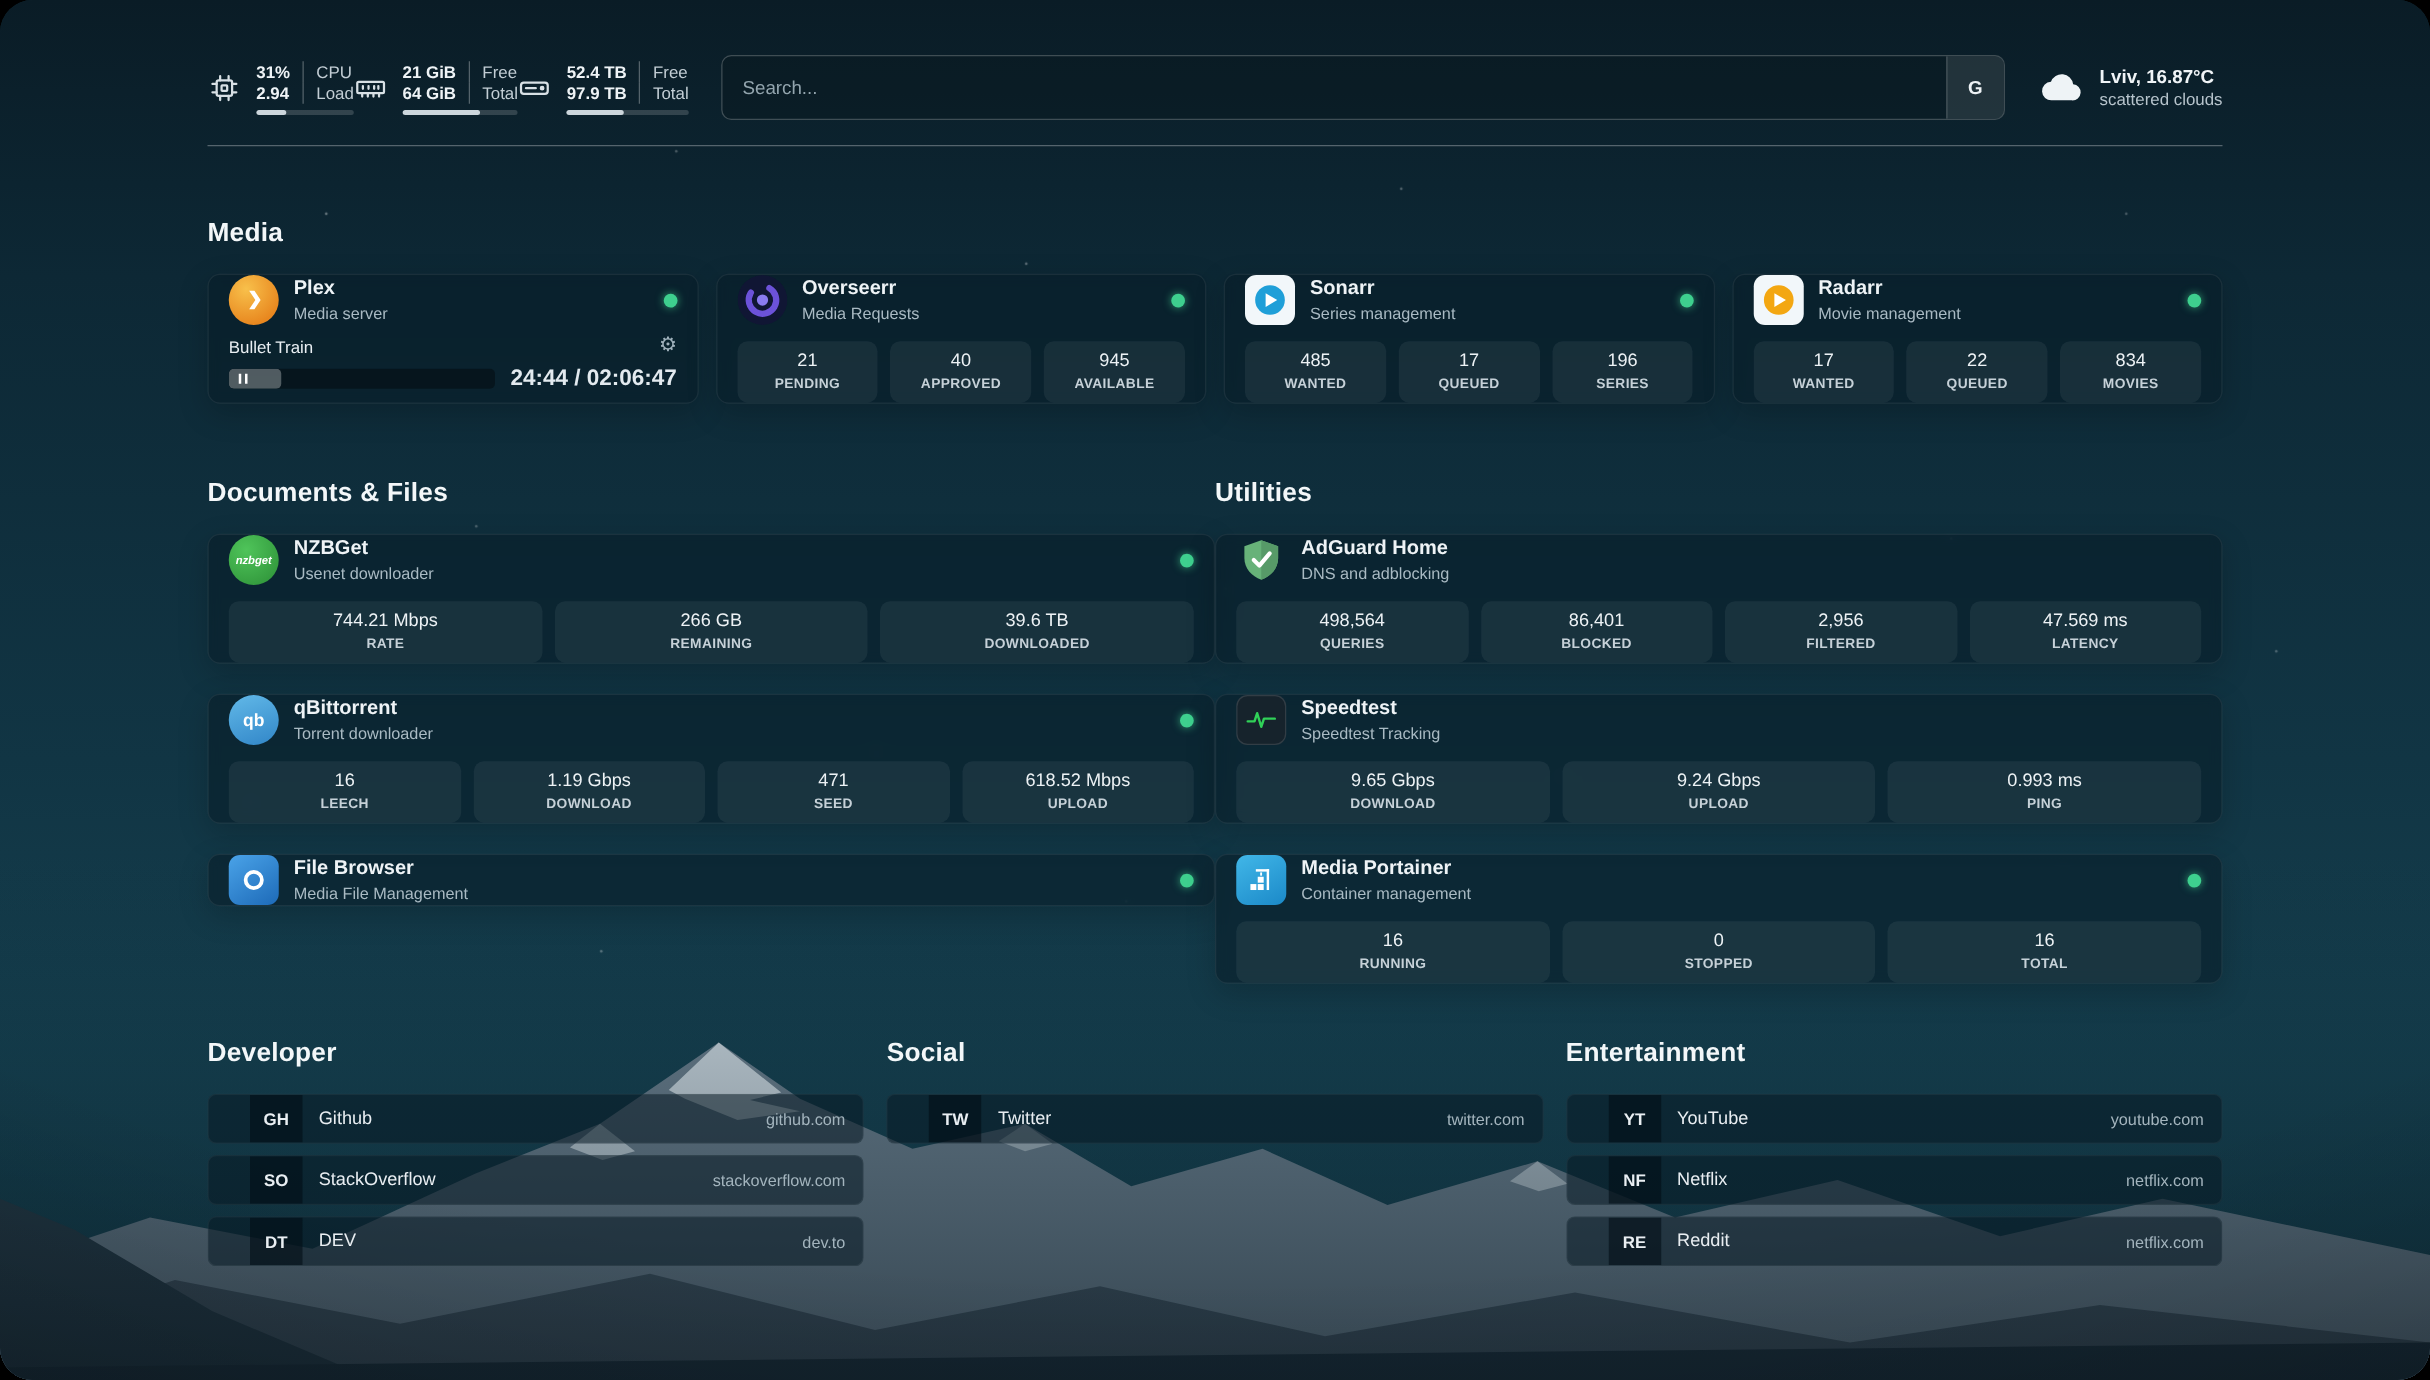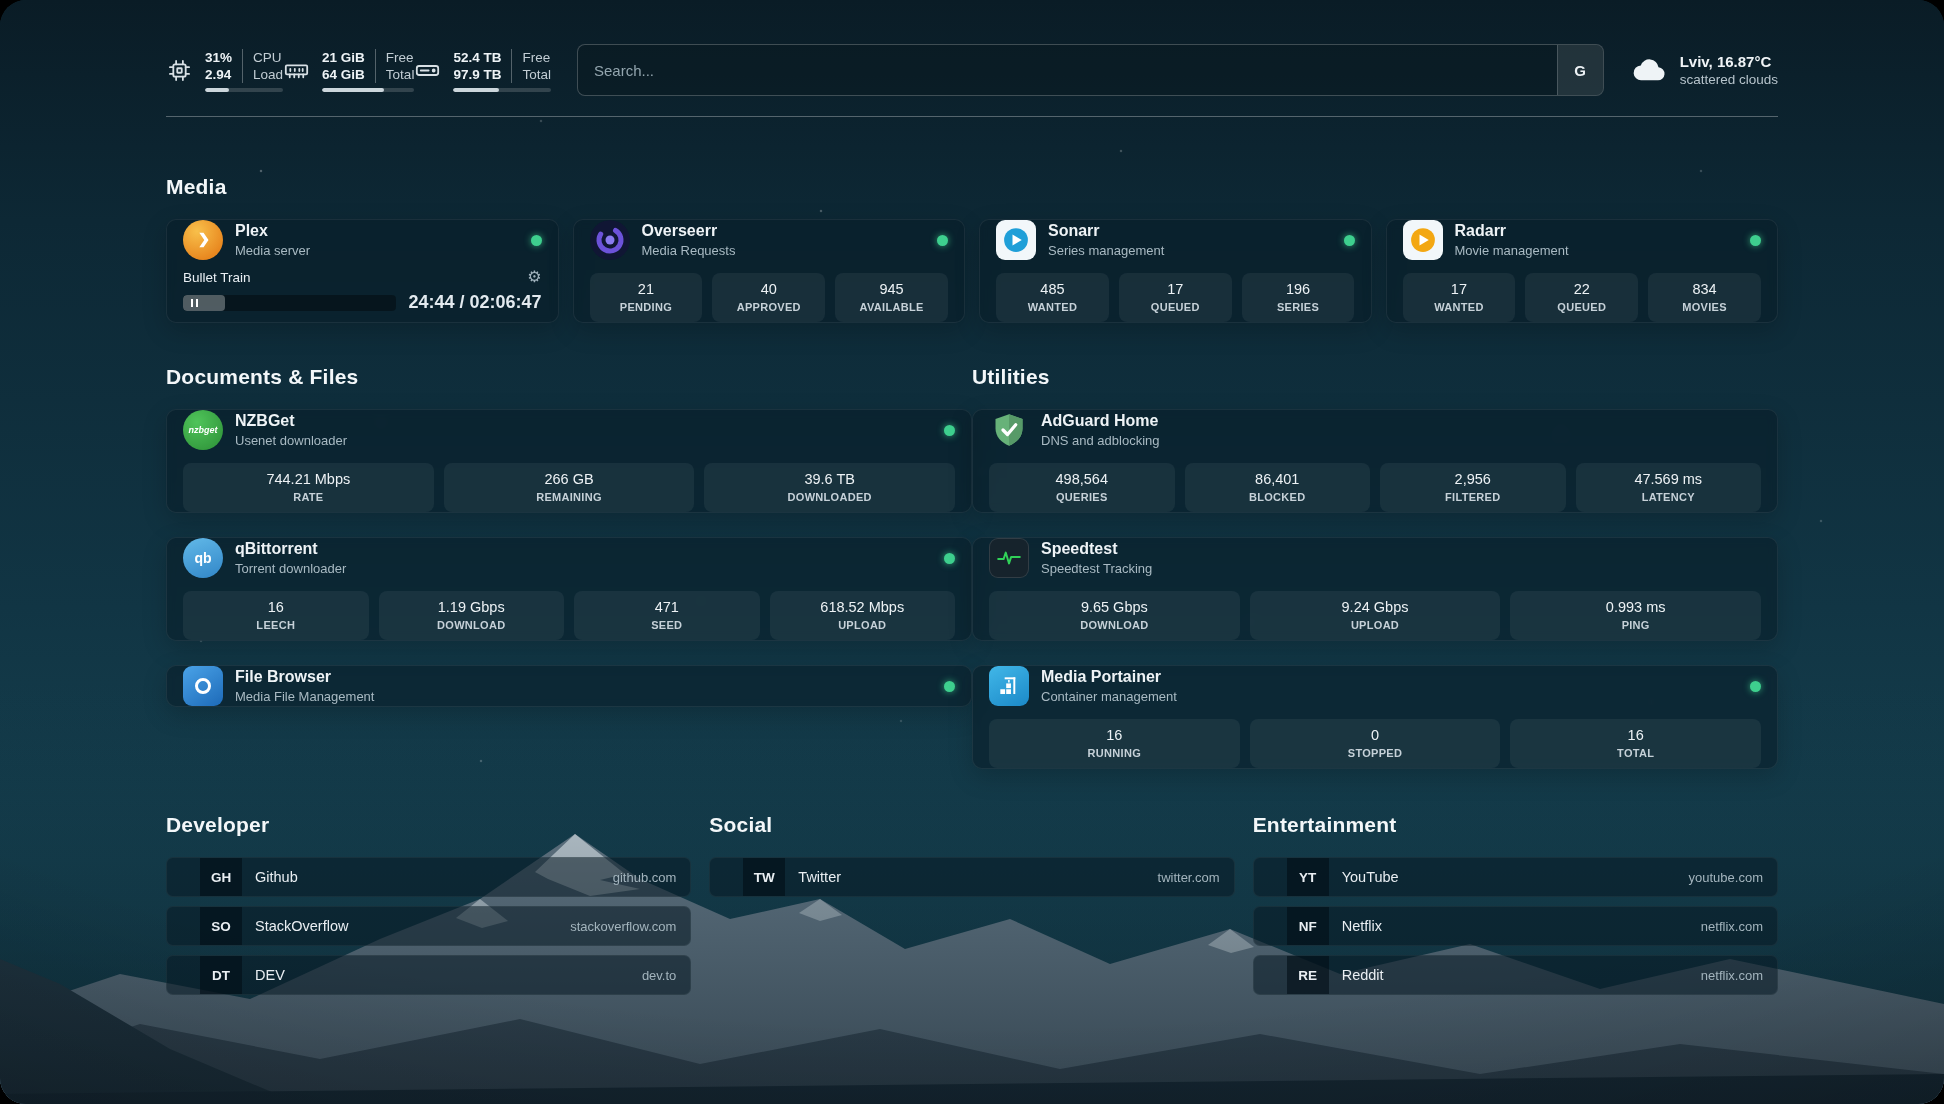--- a/index.html
+++ b/index.html
@@ -74,21 +74,21 @@
   .np-row { display:flex; align-items:flex-end; justify-content:space-between; margin-top:9px;gap:40px; }
   .np-title { color:#e9eff3; font-size:13.5px; }
   .gear { color:#9fb1bb; font-size:16px; line-height:16px; cursor:pointer; }
   .np-bar-row { display:flex; align-items:center; gap:12px; margin-top:7px; }
   .np-bar { position:relative; flex:1; height:16px; background:rgba(0,0,0,0.35); border-radius:4px; overflow:hidden; }
   .np-fill { position:absolute; top:0; bottom:0; left:0; background:rgba(255,255,255,0.30); border-radius:4px; width:0; }
   .pause-icon { position:absolute; left:8px; top:4px; width:7px; height:8px;
     border-left:2.5px solid #fff; border-right:2.5px solid #fff; }
   .np-time { color:#e3eaef; font-size:18px; font-weight:700; white-space:nowrap; }
 
-  .two-col { display:grid; grid-template-columns:1fr 1fr; margin-top:42px; align-items:start; }
+  .two-col { display:grid; grid-template-columns:1fr 1fr; margin-top:60px; align-items:start; }
   .col .card { margin-bottom:24px; }
   .col .card:last-child { margin-bottom:0; }
 
   
   .icon-plex { border-radius:50%; background:radial-gradient(circle at 35% 28%, #f8c04b, #e8871f 75%); }
   .icon-overseerr { border-radius:50%; }
   .icon-sonarr, .icon-radarr { border-radius:9px; background:#f2f7fa; }
   .icon-nzbget { border-radius:50%; background:radial-gradient(circle at 35% 30%, #4fc45a, #2c8f36);
     color:#fff; font-size:9px; font-weight:700; font-style:italic; }
   .icon-qb { border-radius:50%; background:linear-gradient(160deg,#62b9e8,#3186c8); color:#fff; font-size:14px; font-weight:700; }

